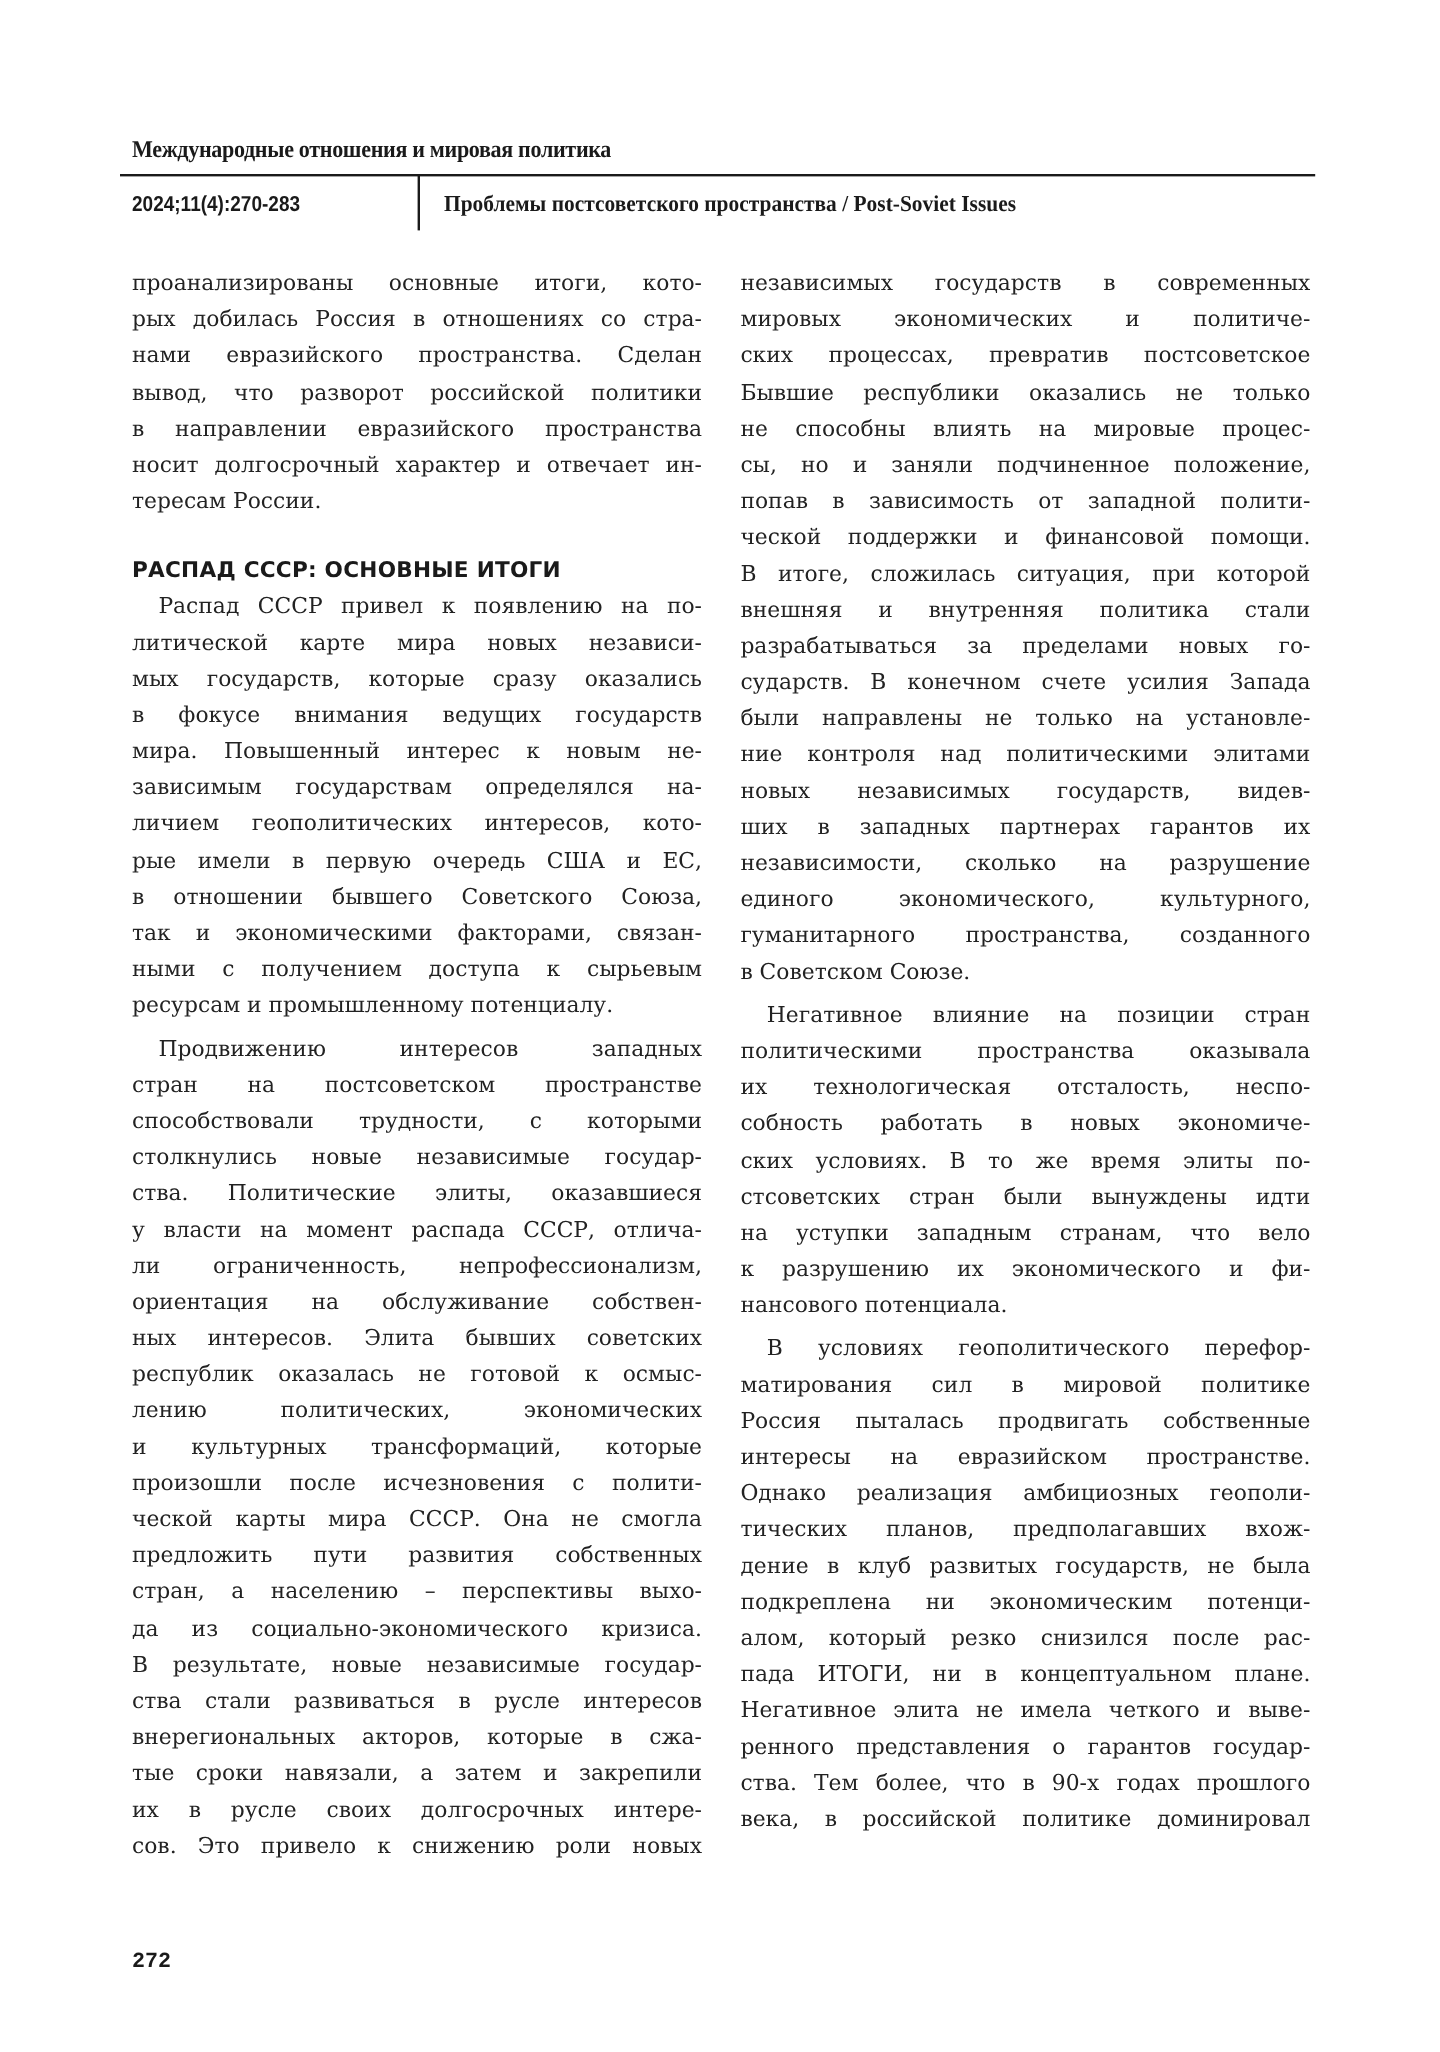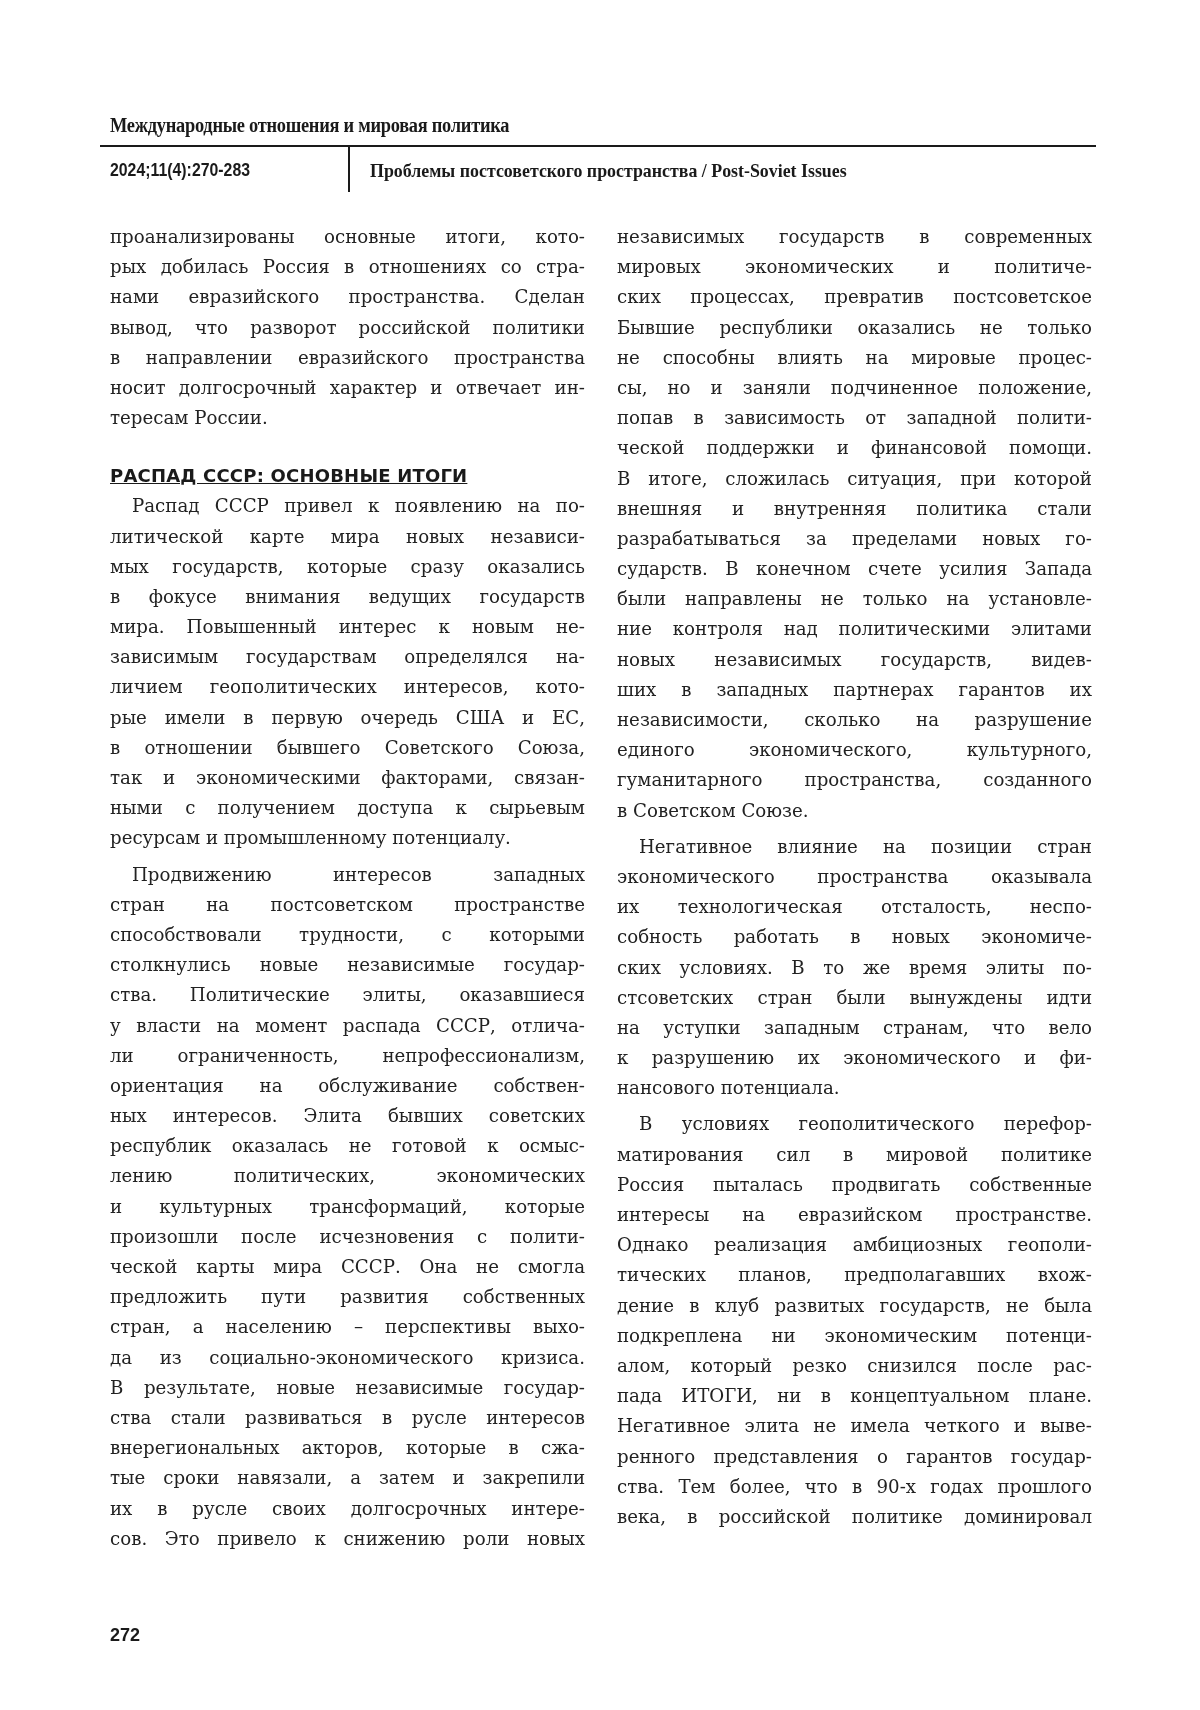--- a/index.html
+++ b/index.html
@@ -27,26 +27,26 @@
       text-align: justify; color: #222;
     }
     .col.left { left: 110px; width: 475px; }
     .col.right { left: 617px; width: 475px; }
     .line { display: block; white-space: nowrap; text-align-last: justify; text-align: justify; height: 30.2px; overflow: hidden; }
     .line.last { text-align-last: left; }
     .line.indent { padding-left: 22px; }
     .heading {
       display: block; margin-top: 28px; height: 30px;
       font-family: "DejaVu Sans", sans-serif; font-weight: bold; font-size: 18px;
-      letter-spacing: 0.2px; color: #1a1a1a; text-decoration: underline;
+      letter-spacing: 0.2px; color: #1a1a1a;
     }
     .gap { display: block; height: 6px; }
     .page-number {
       position: absolute; left: 110px; top: 1625px;
-      font-family: Liberation Sans, sans-serif; font-weight: bold; font-size: 18px;
+      font-family: Liberation Mono, monospace; font-weight: bold; font-size: 18px;
     }
   </style>
 </head>
 <body>
 
 <div>
   <div class="journal-title">Международные отношения и мировая политика</div>
   <div class="rule"></div>
   <div class="vrule"></div>
   <div class="issue-ref">2024;11(4):270-283</div>
@@ -125,21 +125,21 @@
       <span class="line">новых независимых государств, видев-</span>
       <span class="line">ших в западных партнерах гарантов их</span>
       <span class="line">независимости, сколько на разрушение</span>
       <span class="line">единого экономического, культурного,</span>
       <span class="line">гуманитарного пространства, созданного</span>
       <span class="line last">в Советском Союзе.</span>
     </div>
   <span class="gap"></span>
   <div>
       <span class="line indent">Негативное влияние на позиции стран</span>
-      <span class="line">экономического пространства оказывала</span>
+      <span class="line">политическими пространства оказывала</span>
       <span class="line">их технологическая отсталость, неспо-</span>
       <span class="line">собность работать в новых экономиче-</span>
       <span class="line">ских условиях. В то же время элиты по-</span>
       <span class="line">стсоветских стран были вынуждены идти</span>
       <span class="line">на уступки западным странам, что вело</span>
       <span class="line">к разрушению их экономического и фи-</span>
       <span class="line last">нансового потенциала.</span>
     </div>
   <span class="gap"></span>
   <div>

